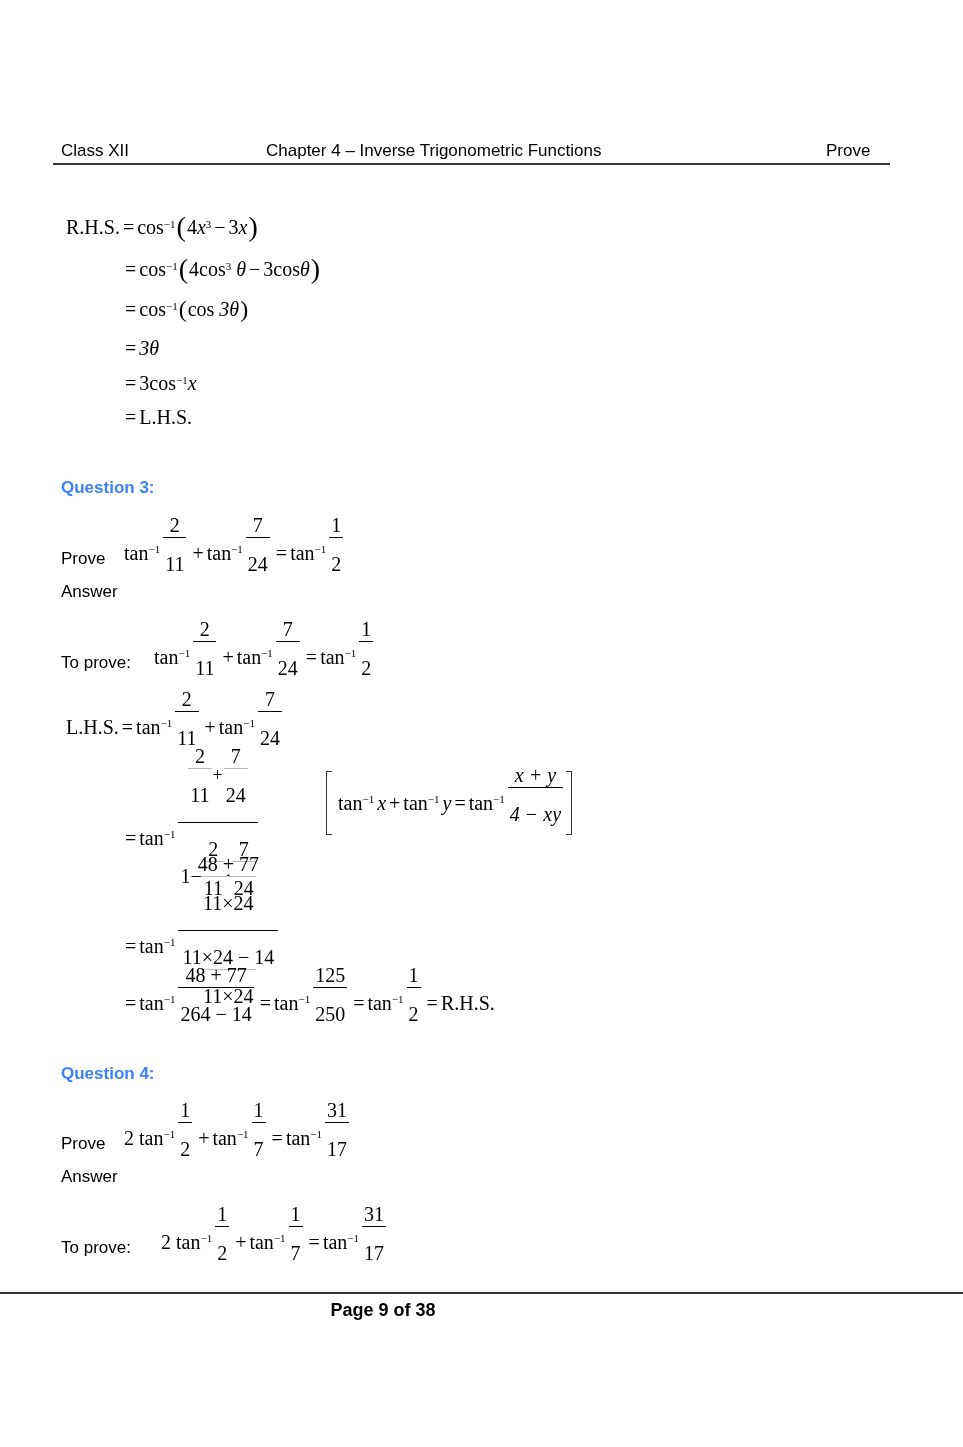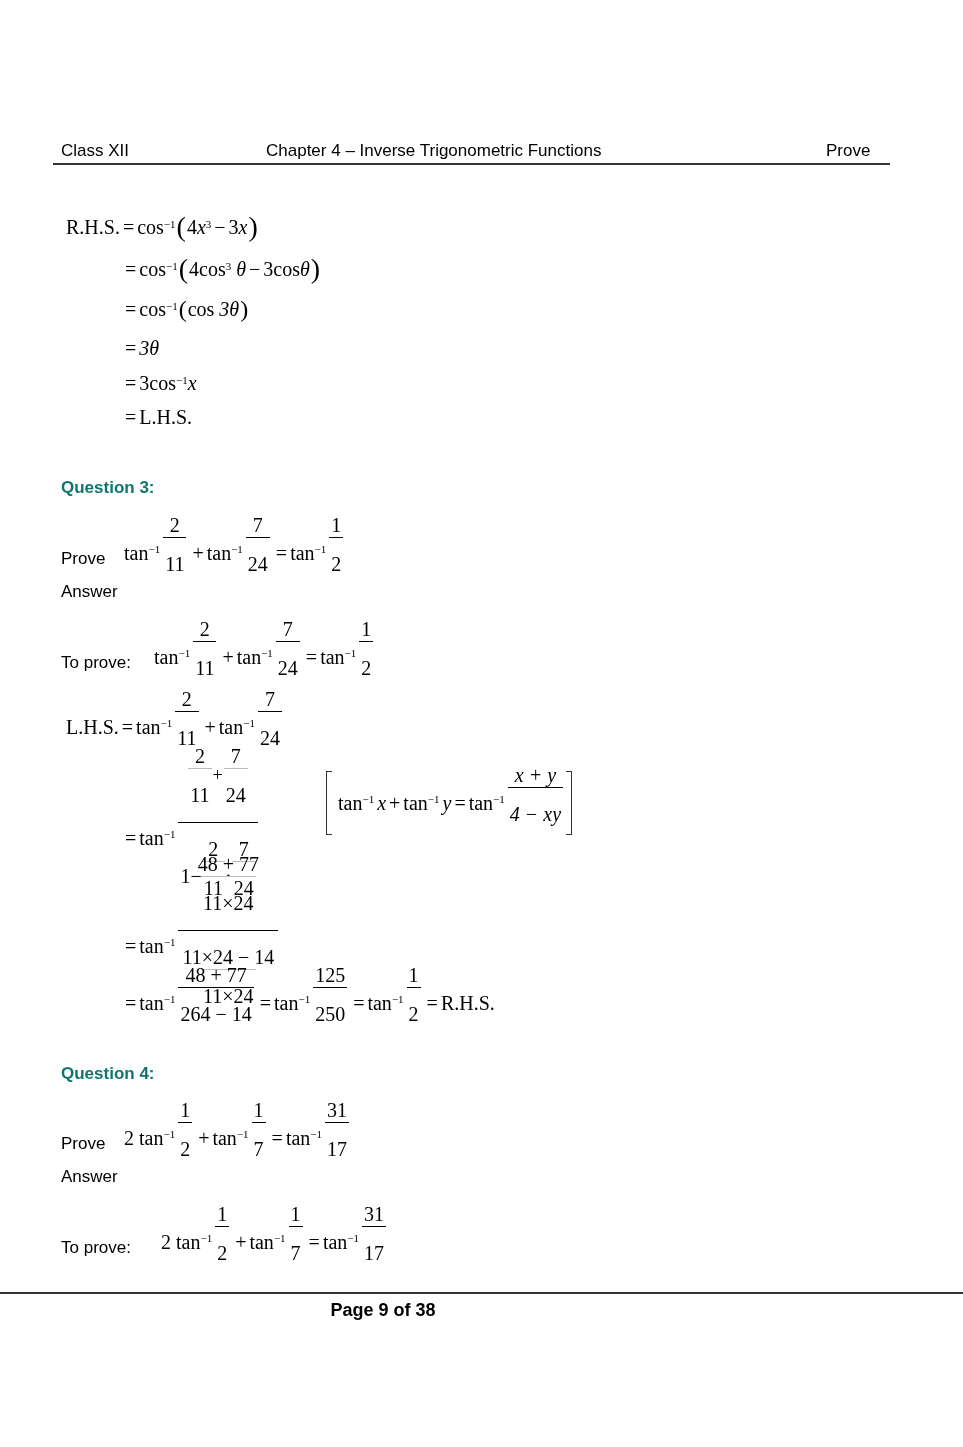--- a/index.html
+++ b/index.html
@@ -3,21 +3,21 @@
 <meta charset="utf-8">
 <style>
   html, body { margin:0; padding:0; background:#ffffff; }
   body { width:963px; height:1447px; position:relative; overflow:hidden; color:#000; }
   .sans { font-family:Liberation Sans, sans-serif; }
   .abs { position:absolute; white-space:nowrap; }
   .hdr { font-size:17px; top:141px; }
   .hline { position:absolute; left:53px; width:837px; top:163px; height:1.5px; background:#333; }
   .fline { position:absolute; left:0; width:963px; top:1292px; height:1.5px; background:#333; }
   .footer { font-size:18px; font-weight:bold; top:1300px; left:0; width:766px; text-align:center; }
-  .qtitle { font-size:17px; font-weight:bold; color:#0f766e; }
+  .qtitle { font-size:17px; font-weight:bold; color:#3b82f6; }
   .label { font-size:17px; }
   .math { font-family:"Liberation Serif", serif; font-size:20px; display:inline-flex; align-items:center; line-height:1; }
   .math sup { font-size:11px; position:relative; top:-3px; vertical-align:top; }
   .frac { display:inline-flex; flex-direction:column; align-items:center; margin:0 3px; vertical-align:middle; }
   .frac > .num { padding:0 2px; line-height:1.15; }
   .frac > .den { padding:15px 2px; border-top:1px solid #000; line-height:1.15; }
   .frac.light > .den { border-top-color:#bbb; }
   .op { margin:0 3px; }
   .it { font-style:italic; }
   .paren { font-size:28px; font-weight:200; line-height:1; margin:0 1px; }

